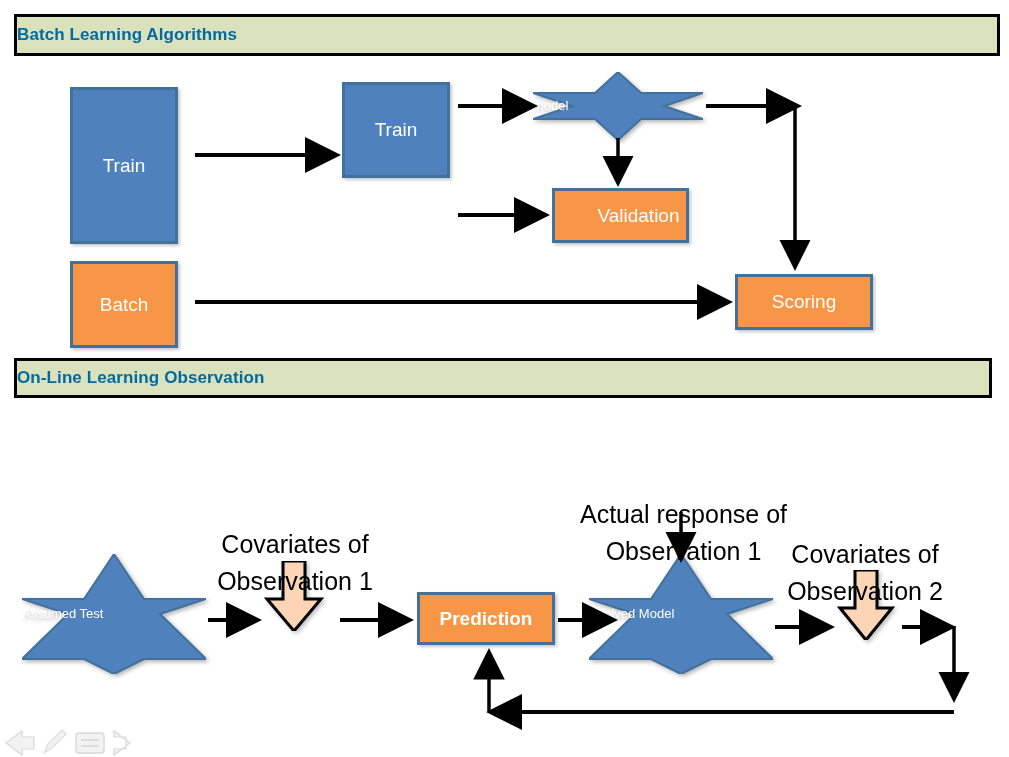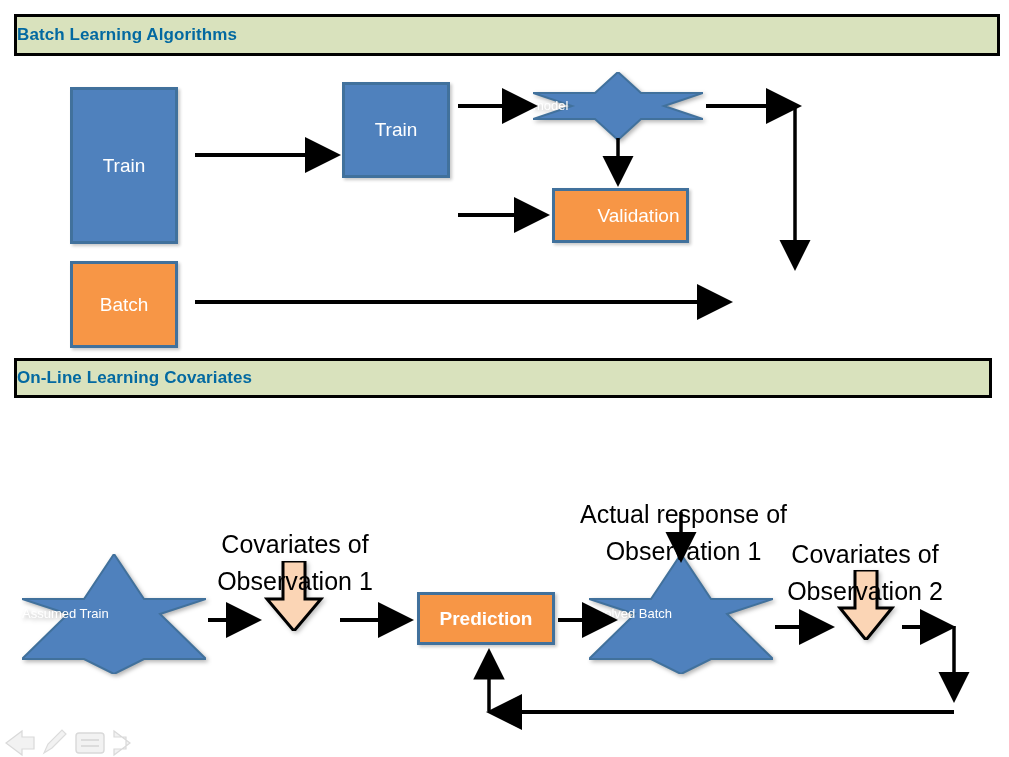--- a/index.html
+++ b/index.html
@@ -100,20 +100,23 @@
     <svg class="star-svg" viewBox="0 0 170 68" preserveAspectRatio="none">
       <polygon points="85,0 108,21 170,21 131,34 170,47 108,47 85,68 62,47 0,47 39,34 0,21 62,21" fill="#4f81bd" stroke="#41719c" stroke-width="2"></polygon>
     </svg>
     <span class="star-label">model</span>
   </div>
 
   <div class="box orange" style="left:552px;top:188px;width:137px;height:55px;padding-left:36px;">
     <span>Validation</span>
   </div>
 
+  <div class="box orange" style="left:735px;top:274px;width:138px;height:56px;">
+    <span>Scoring</span>
+  </div>
 
   <div class="conn" style="left:195px;top:145px;width:150px;height:20px;">
     <svg width="150" height="20">
       <defs>
         <marker id="ah" markerWidth="9" markerHeight="9" refX="7" refY="4.5" orient="auto">
           <path d="M0,0 L9,4.5 L0,9 z" fill="#000"></path>
         </marker>
       </defs>
       <line x1="0" y1="10" x2="138" y2="10" stroke="#000" stroke-width="4" marker-end="url(#ah)"></line>
     </svg>
@@ -144,47 +147,47 @@
     </svg>
   </div>
 
   <div class="conn" style="left:195px;top:292px;width:545px;height:20px;">
     <svg width="545" height="20">
       <line x1="0" y1="10" x2="530" y2="10" stroke="#000" stroke-width="4" marker-end="url(#ah)"></line>
     </svg>
   </div>
 
   <div class="banner" style="left:14px;top:358px;width:978px;height:40px;">
-    <span>On-Line Learning Covariates</span>
+    <span>On-Line Learning Observation</span>
   </div>
 
   <div class="star" style="left:22px;top:554px;width:184px;height:120px;">
     <svg class="star-svg" viewBox="0 0 184 120" preserveAspectRatio="none">
       <polygon points="92,0 122,45 184,45 138,60 184,105 122,105 92,120 62,105 0,105 46,60 0,45 62,45" fill="#4f81bd" stroke="#41719c" stroke-width="2"></polygon>
     </svg>
     <span class="star-label">Assumed
-Train</span>
+Test</span>
   </div>
 
   <div class="peach-arrow" style="left:264px;top:561px;width:60px;height:70px;">
     <svg viewBox="0 0 60 70" preserveAspectRatio="none">
       <polygon points="19,0 41,0 41,38 57,38 30,70 3,38 19,38" fill="#fbd5b5" stroke="#000000" stroke-width="3"></polygon>
     </svg>
   </div>
 
   <div class="box orange" style="left:417px;top:592px;width:138px;height:53px;font-weight:bold;">
     <span>Prediction</span>
   </div>
 
   <div class="star" style="left:589px;top:554px;width:184px;height:120px;">
     <svg class="star-svg" viewBox="0 0 184 120" preserveAspectRatio="none">
       <polygon points="92,0 122,45 184,45 138,60 184,105 122,105 92,120 62,105 0,105 46,60 0,45 62,45" fill="#4f81bd" stroke="#41719c" stroke-width="2"></polygon>
     </svg>
     <span class="star-label">Evolved
-Batch</span>
+Model</span>
   </div>
 
   <div class="peach-arrow" style="left:837px;top:570px;width:58px;height:70px;">
     <svg viewBox="0 0 58 70" preserveAspectRatio="none">
       <polygon points="18,0 40,0 40,38 55,38 29,70 3,38 18,38" fill="#fbd5b5" stroke="#000000" stroke-width="3"></polygon>
     </svg>
   </div>
 
   <div class="label" style="left:215px;top:490px;width:160px;">
     <span>Covariates of

